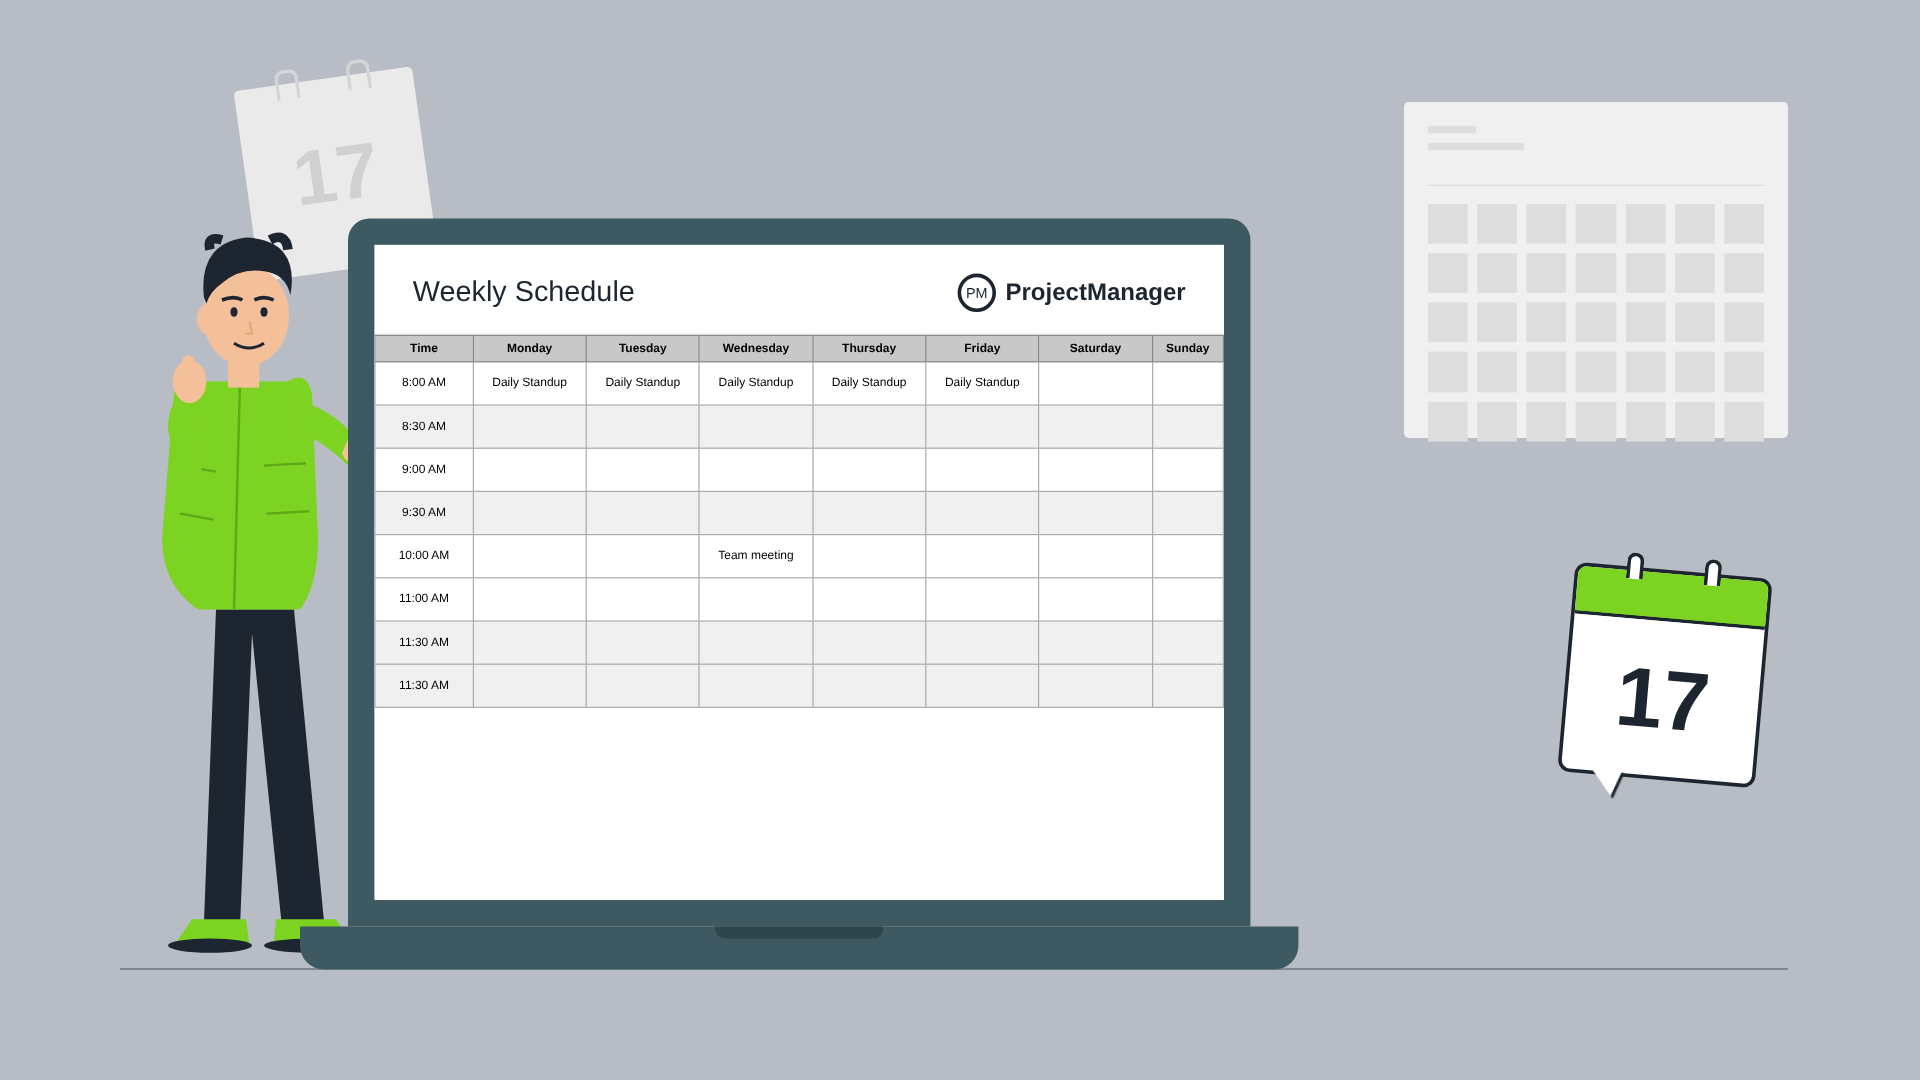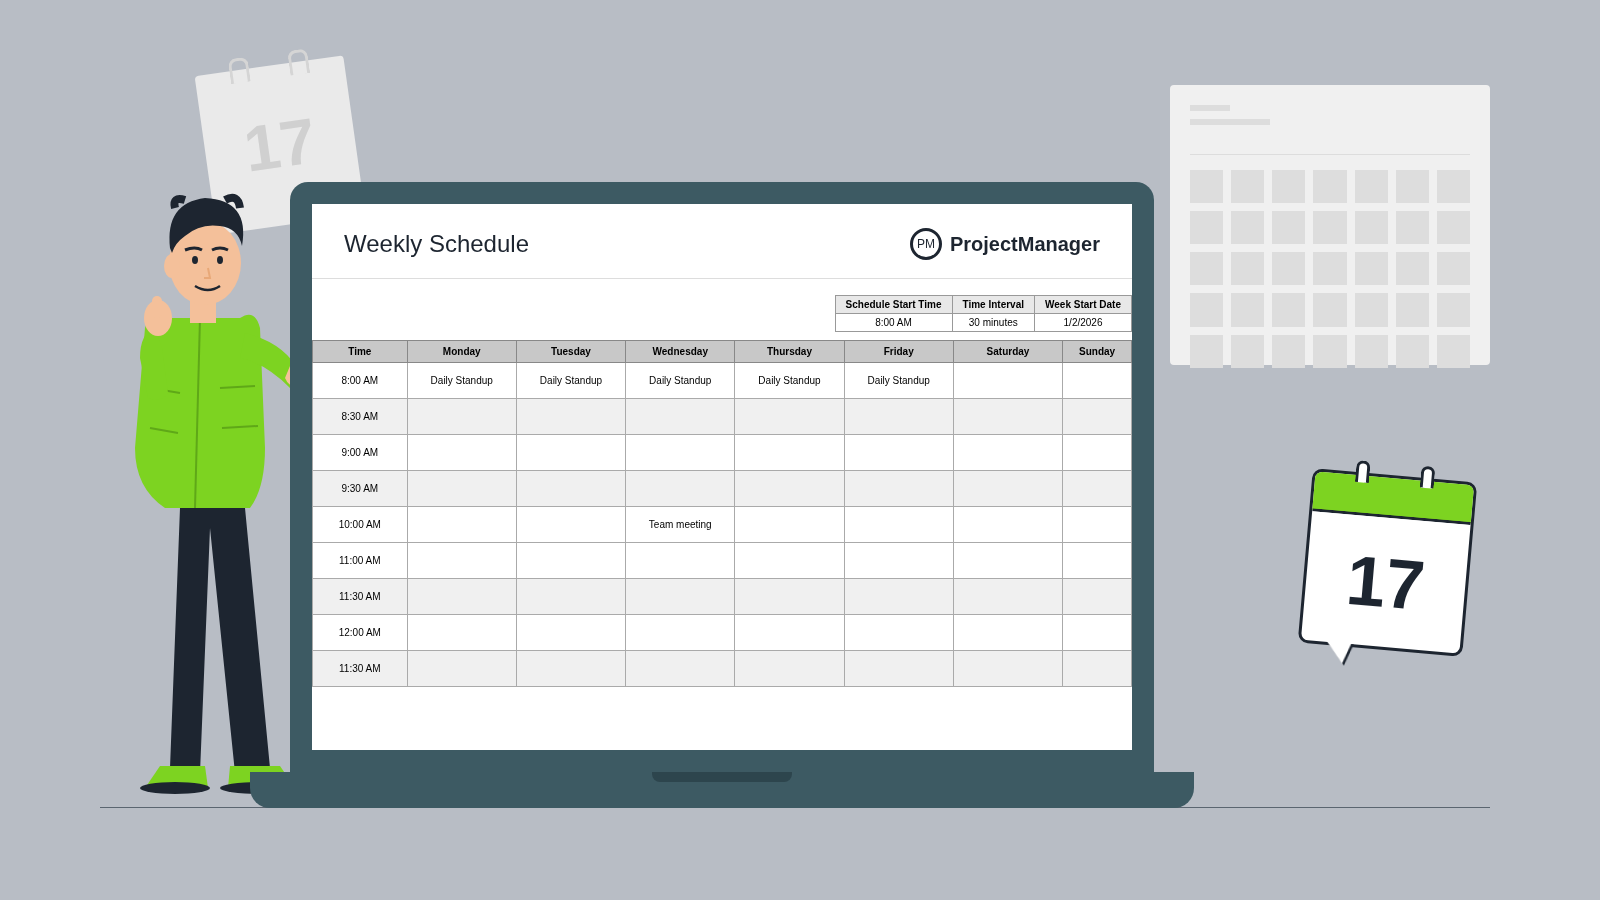--- a/index.html
+++ b/index.html
@@ -149,21 +149,21 @@
       left: 90px;
       width: 240px;
       height: 700px;
     }
     
     
     .laptop {
       position: absolute;
       bottom: 92px;
       left: 290px;
-      width: 864px;
+      width: 752px;
     }
     .laptop-screen-frame {
       background: #3d5a63;
       border-radius: 18px 18px 0 0;
       padding: 22px;
       height: 590px;
     }
     .laptop-screen {
       background: #fff;
       width: 100%;
@@ -393,36 +393,20 @@
     <div class="laptop-screen">
 
       <div class="doc-header">
         <div class="doc-title">Weekly Schedule</div>
         <div class="brand">
           <div class="brand-icon">PM</div>
           <span>ProjectManager</span>
         </div>
       </div>
 
-      <div class="settings-area">
-        <table class="settings-table">
-          <tbody>
-              <tr>
-            <th>Schedule Start Time</th>
-            <th>Time Interval</th>
-            <th>Week Start Date</th>
-          </tr>
-          <tr>
-            <td>8:00 AM</td>
-            <td>30 minutes</td>
-            <td>1/2/2026</td>
-          </tr>
-        </tbody>
-          </table>
-      </div>
 
       <div class="schedule-wrapper">
         <table class="schedule-table">
           <thead>
             <tr id="schedule-head-row">
                 <th>Time</th>
                 <th>Monday</th>
                 <th>Tuesday</th>
                 <th>Wednesday</th>
                 <th>Thursday</th>
@@ -495,30 +479,20 @@
               <tr class="alt">
                 <td class="time-cell">11:30 AM</td>
                 <td></td>
                 <td></td>
                 <td></td>
                 <td></td>
                 <td></td>
                 <td></td>
                 <td></td>
               </tr>
-              <tr>
-                <td class="time-cell">12:00 AM</td>
-                <td></td>
-                <td></td>
-                <td></td>
-                <td></td>
-                <td></td>
-                <td></td>
-                <td></td>
-              </tr>
               <tr class="alt">
                 <td class="time-cell">11:30 AM</td>
                 <td></td>
                 <td></td>
                 <td></td>
                 <td></td>
                 <td></td>
                 <td></td>
                 <td></td>
               </tr>

